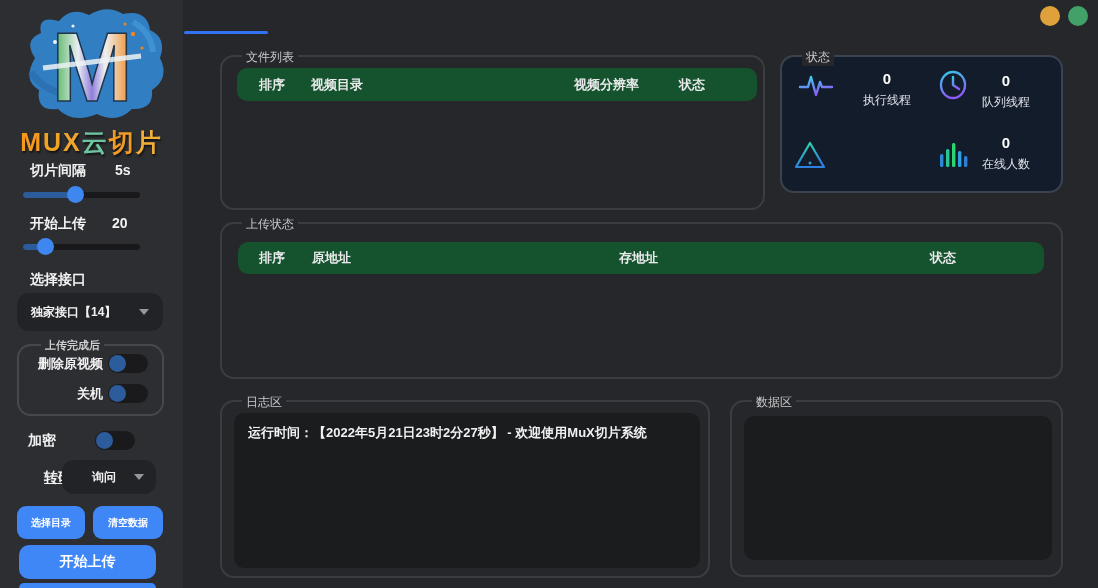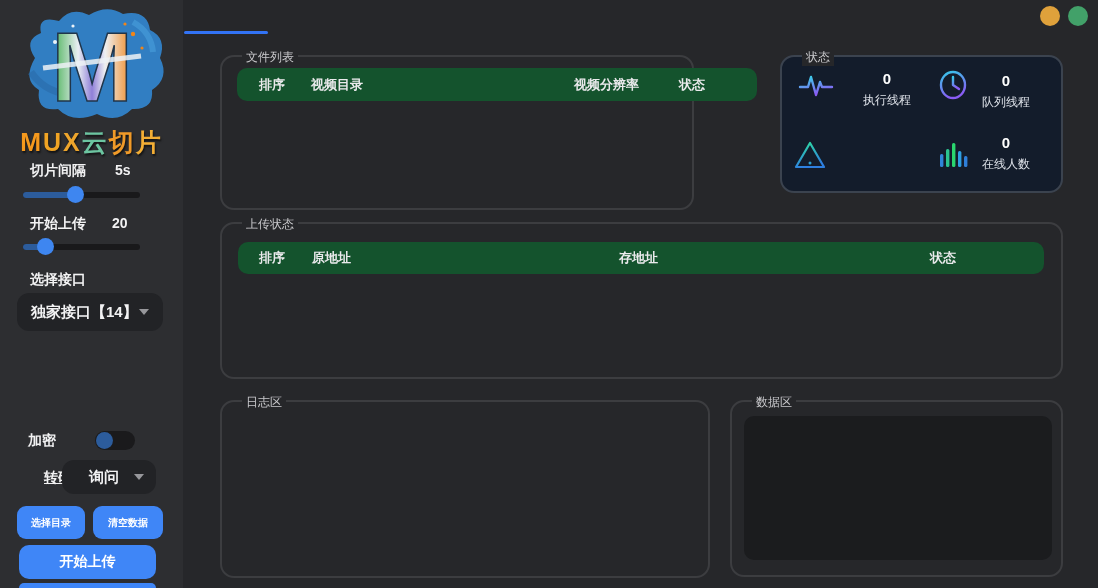--- a/index.html
+++ b/index.html
@@ -31,21 +31,21 @@
 
   .side-label { position:absolute; font-size:14px; font-weight:bold; color:#f2f2f3; }
   .side-value { position:absolute; font-size:14px; font-weight:bold; color:#f2f2f3; }
 
   .slider { position:absolute; left:23px; width:117px; height:17px; }
   .slider .track { position:absolute; left:0; top:6px; width:100%; height:6px; background:#19191b; border-radius:3px; }
   .slider .fill  { position:absolute; left:0; top:6px; height:6px; background:#2c5c9c; border-radius:3px; }
   .slider .thumb { position:absolute; top:0; width:17px; height:17px; margin-left:-9px; border-radius:50%; background:#3e86f0; }
 
   .dd { position:absolute; background:#222326; border-radius:12px; display:flex; align-items:center; }
-  .dd .dd-text { font-size:15px; font-weight:bold; color:#f2f2f3; }
+  .dd .dd-text { font-size:12px; font-weight:bold; color:#f2f2f3; }
   .caret { width:0; height:0; border-left:5px solid transparent; border-right:5px solid transparent; border-top:6px solid #97979b; }
 
   .groupbox-side { position:absolute; left:17px; top:344px; width:147px; height:72px;
     border:2px solid #47484b; border-radius:14px; }
   .gb-label-side { position:absolute; top:-8px; left:22px; background:#2d2e31; padding:0 4px;
     font-size:11px; color:#cfcfd2; font-weight:bold; }
 
   .toggle { width:40px; height:19px; background:#1a1a1c; border-radius:10px; position:relative; }
   .toggle .knob { position:absolute; left:1px; top:1px; width:17px; height:17px; border-radius:50%; background:#2c5c9c; }
 
@@ -123,20 +123,35 @@
     <div class="fill" style="width:20%;"></div>
     <div class="thumb" style="left:20%;"></div>
   </div>
 
   <div class="side-label" style="left:30px; top:271px;">选择接口</div>
   <div class="dd" style="left:17px; top:293px; width:146px; height:38px; padding:0 14px;">
     <span class="dd-text" style="flex:1;">独家接口【14】</span>
     <span class="caret"></span>
   </div>
 
+  <div class="groupbox-side">
+    <div class="gb-label-side">上传完成后</div>
+    <div class="trow" style="left:5px; top:8px;">
+      <span class="tlabel">删除原视频</span>
+      <div class="toggle">
+          <div class="knob"></div>
+        </div>
+    </div>
+    <div class="trow" style="left:5px; top:38px;">
+      <span class="tlabel">关机</span>
+      <div class="toggle">
+          <div class="knob"></div>
+        </div>
+    </div>
+  </div>
 
   <div class="side-label" style="left:28px; top:432px;">加密</div>
   <div class="toggle abs" style="left:95px; top:431px;">
       <div class="knob"></div>
     </div>
 
   <div class="side-label" style="left:44px; top:469px;text-decoration:underline;">转码</div>
   <div class="dd" style="left:62px; top:460px; width:94px; height:34px; padding:0 12px;">
     <span class="dd-text" style="flex:1; text-align:center;">询问</span>
     <span class="caret"></span>
@@ -145,21 +160,21 @@
   <button class="btn" style="left:17px; top:506px; width:68px; height:33px;">选择目录</button>
   <button class="btn" style="left:93px; top:506px; width:70px; height:33px;">清空数据</button>
   <button class="btn btn-start" style="left:19px; top:545px; width:137px; height:34px;">开始上传</button>
   <div class="btn-sliver"></div>
 </div>
 
 <div class="tab-line"></div>
 <div class="win-dot dot-orange"></div>
 <div class="win-dot dot-green"></div>
 
-<div class="panel" style="left:220px; top:55px; width:474px; height:155px;">
+<div class="panel" style="left:220px; top:55px; width:545px; height:155px;">
   <span class="panel-label">文件列表</span>
   <div class="thead" style="left:15px; top:11px; width:520px; height:33px; line-height:33px;">
     <span style="left:22px;">排序</span>
     <span style="left:74px;">视频目录</span>
     <span style="left:337px;">视频分辨率</span>
     <span style="left:442px;">状态</span>
   </div>
   <div style="position:absolute; left:15px; top:44px; width:520px; height:96px;"></div>
 </div>
 
@@ -226,18 +241,21 @@
     <span style="left:21px;">排序</span>
     <span style="left:74px;">原地址</span>
     <span style="left:381px;">存地址</span>
     <span style="left:692px;">状态</span>
   </div>
   <div style="position:absolute; left:16px; top:50px; width:806px; height:93px;"></div>
 </div>
 
 <div class="panel" style="left:220px; top:400px; width:490px; height:178px;">
   <span class="panel-label">日志区</span>
+  <div class="innerbox" style="left:12px; top:11px; width:466px; height:155px;">
+    <div class="log-line">运行时间：【2022年5月21日23时2分27秒】 - 欢迎使用MuX切片系统</div>
+  </div>
 </div>
 
 <div class="panel" style="left:730px; top:400px; width:333px; height:177px;">
   <span class="panel-label">数据区</span>
   <div class="innerbox" style="left:12px; top:14px; width:308px; height:144px;"></div>
 </div>
 
 </body></html>

